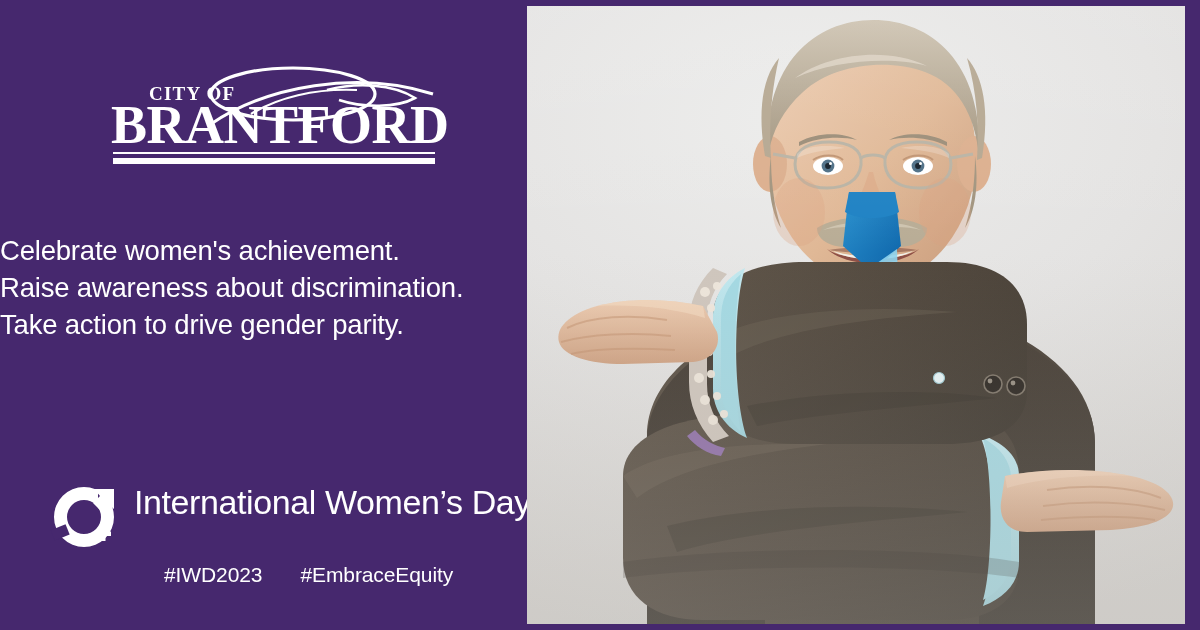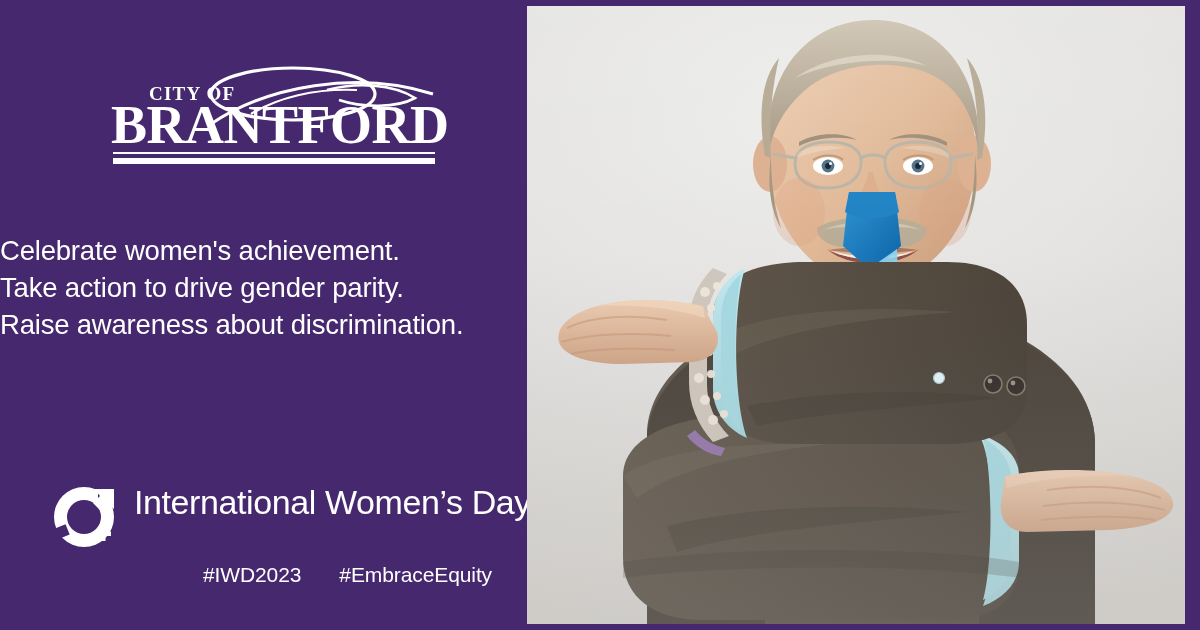--- a/index.html
+++ b/index.html
@@ -121,21 +121,20 @@
     white-space: nowrap;
   }
   .iwd-hashtags {
     margin-top: 12px;
     margin-left: 114px;
     color: #ffffff;
     font-size: 21px;
     font-weight: 400;
     letter-spacing: -0.1px;
     white-space: nowrap;
-    text-align: center;
   }
   .iwd-hash-gap { display: inline-block; width: 38px; }
 
   
   .photo {
     position: absolute;
     left: 527px;
     top: 6px;
     width: 658px;
     height: 618px;
@@ -172,22 +171,22 @@
         <path d="M44 50 C70 34, 108 24, 150 26" fill="none" stroke="#ffffff" stroke-width="2.2"></path>
       </svg>
 
       <div class="bl-brantford">BRANTFORD</div>
       <div class="bl-rule-thin"></div>
       <div class="bl-rule-thick"></div>
     </div>
 
     <div class="tagline">
       <span class="tagline-line">Celebrate women's achievement.</span>
+      <span class="tagline-line">Raise awareness about discrimination.</span>
       <span class="tagline-line">Take action to drive gender parity.</span>
-      <span class="tagline-line">Raise awareness about discrimination.</span>
     </div>
 
     <div class="iwd-lockup">
       <div class="iwd-row">
         <svg class="iwd-mark" viewBox="0 0 68 68">
 
           <path d="M34 4 A30 30 0 1 0 34 64 A30 30 0 0 0 34 4 Z M34 17 A17 17 0 1 1 34 51 A17 17 0 1 1 34 17 Z" fill="#ffffff" fill-rule="evenodd"></path>
 
           <rect x="2" y="44" width="16" height="11" fill="#46286e" transform="rotate(-22 10 49)"></rect>
           <rect x="48" y="2" width="20" height="16" fill="#46286e"></rect>

